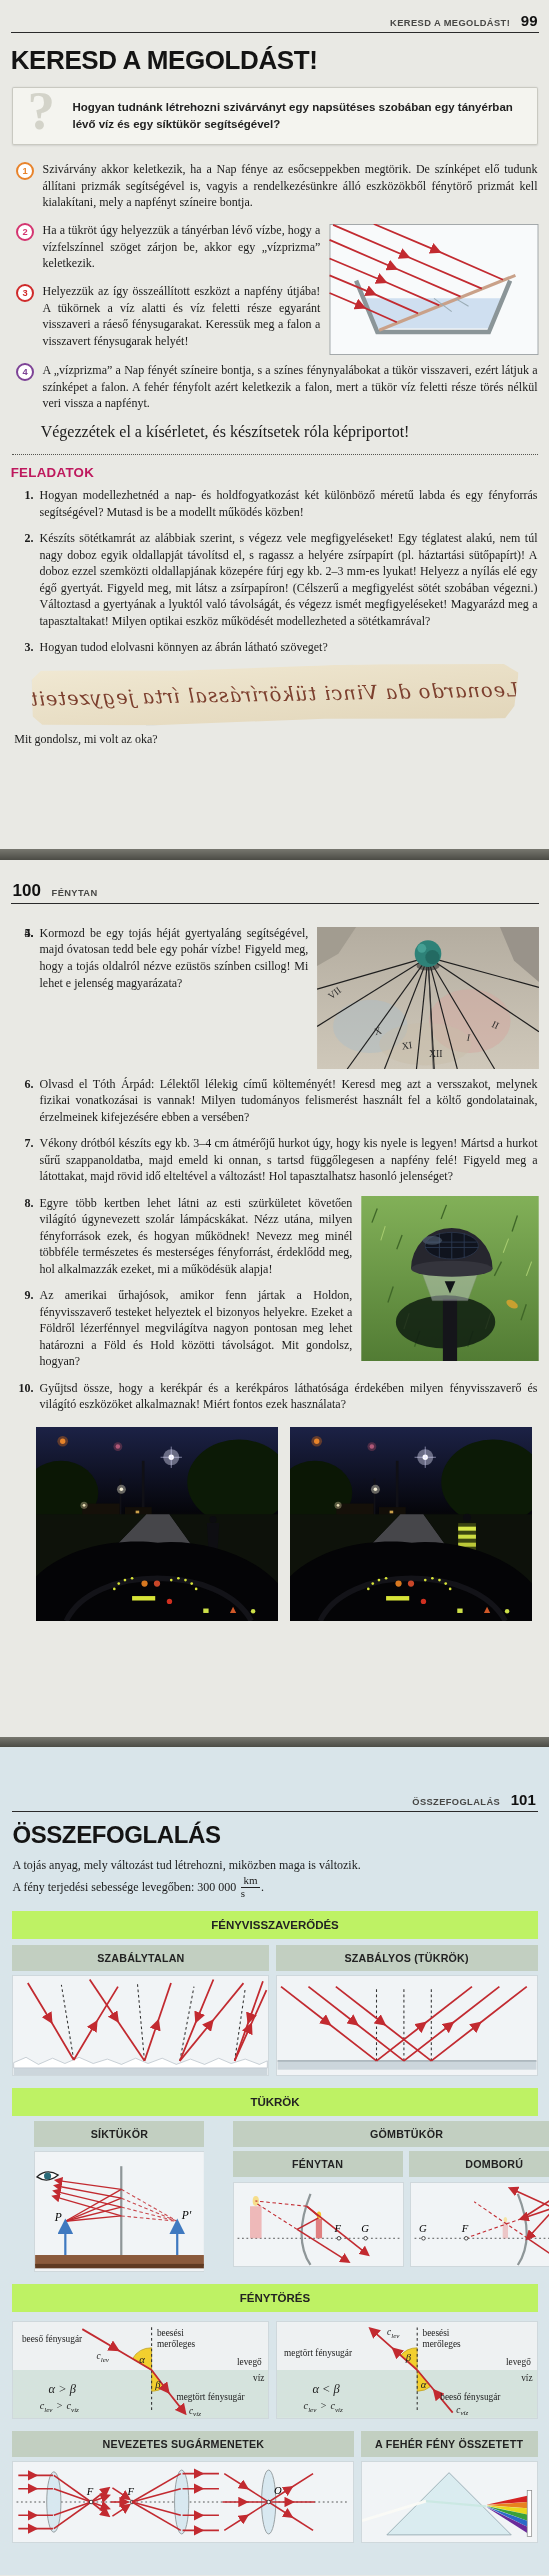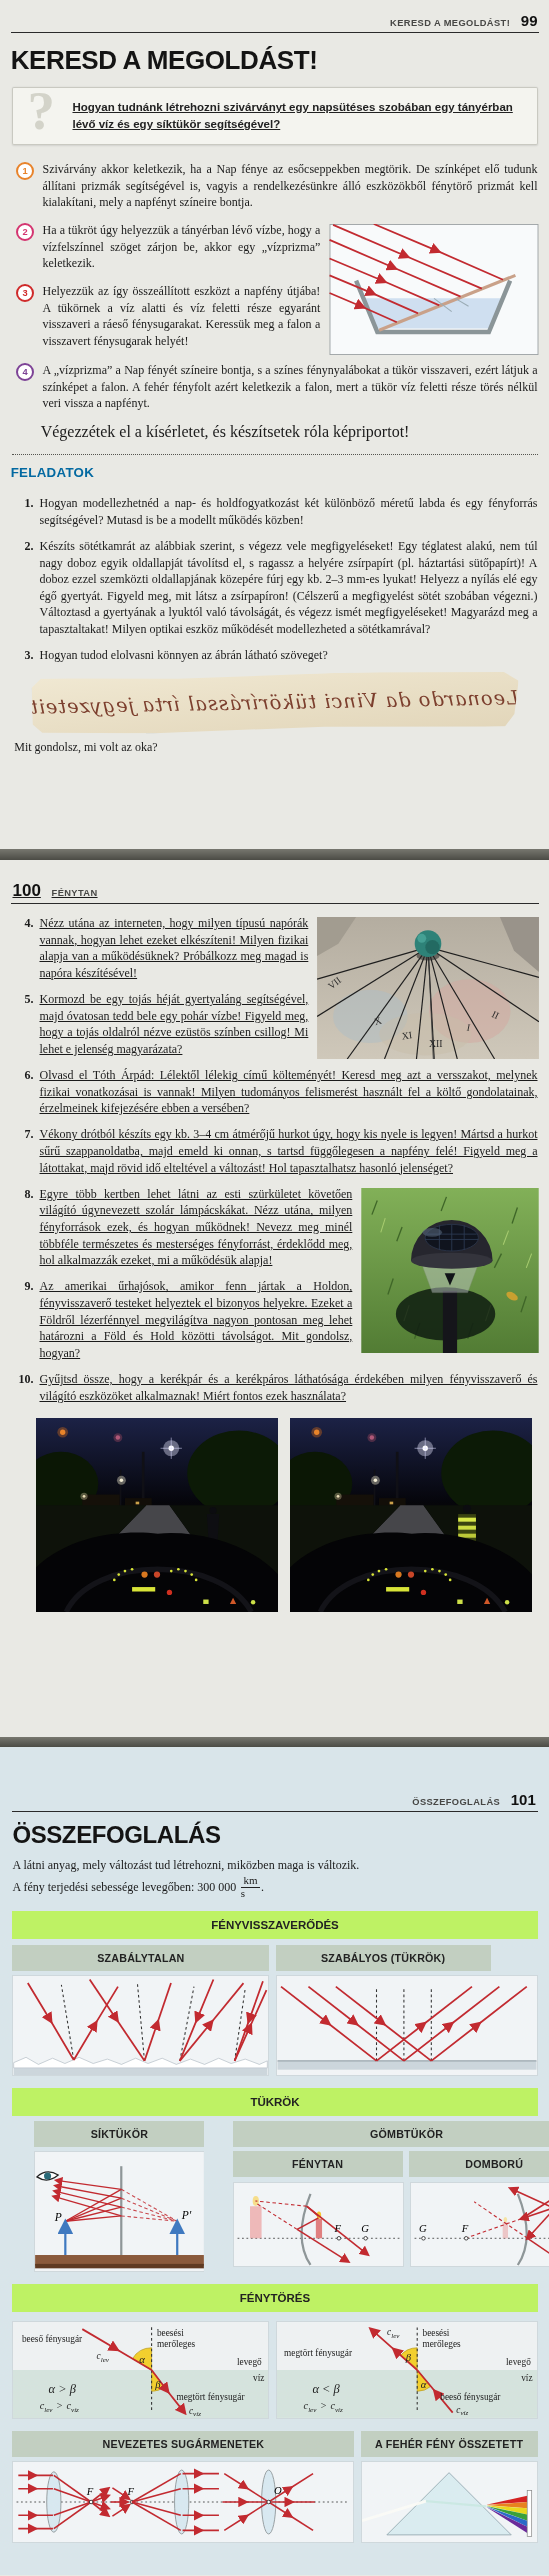--- a/index.html
+++ b/index.html
@@ -1,44 +1,44 @@
 <!DOCTYPE html>
 <html style="font-size:14px"><head>
 <meta charset="utf-8">
 <style>
   html,body{margin:0;padding:0;}
   body{width:550px;background:#e9e9e4;font-family:"Liberation Serif","DejaVu Serif",serif;color:#1b1b1b;}
   .page{position:relative;overflow:hidden;box-sizing:border-box;}
   #p99{height:849px;background:#e9e9e4;padding:0 10.7px;}
-  #p100{height:877px;background:#e9e9e4;padding:21px 10.7px 0;text-decoration:underline;}
+  #p100{height:877px;background:#e9e9e4;padding:21px 10.7px 0;}
   #p101{height:828px;background:#d9e5ea;padding:0 12.4px;}
   .pagebar{height:10.7px;background:linear-gradient(#77776f,#4b4b45);}
 
   .phead{display:flex;justify-content:flex-end;align-items:baseline;gap:10.7px;border-bottom:1.8px solid #2a2a2a;padding:12.4px 1.8px 2.7px;}
   .phead.left{justify-content:flex-start;padding-top:0;}
   .plabel{font:bold 9.3px "Liberation Sans",sans-serif;color:#474745;letter-spacing:0.4px;}
   .pnum2{font:bold 15px "Liberation Sans",sans-serif;color:#111;}
   .pnum2.big{font-size:17px;}
   h1.t{font-family:"Liberation Sans",sans-serif;font-weight:800;font-size:26px;margin:12.4px 0 10.7px;color:#141414;letter-spacing:-0.4px;}
   #p101 h1.t{font-size:24px;margin:9px 0 9px;}
 
   .qbox{position:relative;background:#f4f4ef;border:0.9px solid #c9c9c1;border-radius:1.8px;padding:10.7px 14px 10.7px 59px;margin:1.8px 1.8px 16px;box-shadow:0 0.9px 1.8px rgba(0,0,0,.10);}
   .qmark{position:absolute;left:14px;top:-9px;font:bold 55px "Liberation Serif",serif;color:#d3d3c9;}
-  .qtext{margin:0;font:bold 11.5px/1.5 "Liberation Sans",sans-serif;color:#222;text-decoration:underline;}
+  .qtext{margin:0;font:bold 11.5px/1.5 "Liberation Sans",sans-serif;color:#222;}
 
   .stepb{position:relative;padding-left:30px;margin:0 1.8px 11.5px;font-size:12px;line-height:1.38;text-align:justify;}
   .badge{position:absolute;left:3.6px;top:0.9px;width:14px;height:14px;border-radius:50%;border:2.2px solid #888;background:#fff;
          display:flex;align-items:center;justify-content:center;font:bold 9.3px "Liberation Sans",sans-serif;}
   .c1{border-color:#e8832a;color:#e8832a;} .c2{border-color:#d43570;color:#d43570;}
   .c3{border-color:#cf2a2a;color:#cf2a2a;} .c4{border-color:#7d4396;color:#7d4396;}
   .closing{margin:1.8px 1.8px 0 30px;font-size:16px;}
   .float-d{float:right;margin:1.8px 0 7px 9px;}
   .clr{clear:both;}
   .dotted{border:0;border-top:1.8px dotted #55554f;margin:13.3px 1.8px 9.8px;}
-  .feladatok{font:800 13.3px "Liberation Sans",sans-serif;color:#0369a1;letter-spacing:0.3px;margin:0 0 15px;}
+  .feladatok{font:800 13.3px "Liberation Sans",sans-serif;color:#be185d;letter-spacing:0.3px;margin:0 0 7px;}
   .prob{position:relative;padding-left:27px;margin:0 1.8px 9.8px;font-size:12px;line-height:1.38;text-align:justify;}
   .pno{position:absolute;left:0;top:0;width:21px;text-align:right;font-weight:bold;}
 
   .mirror-strip{margin:7px 9px 9px 21px;width:487px;height:57px;background:linear-gradient(175deg,#f0e8d2,#e2d6ba);
     transform:rotate(-1.1deg);box-shadow:0 1.8px 2.7px rgba(0,0,0,.28);display:flex;align-items:center;justify-content:center;
     clip-path:polygon(0 16%,2% 0,30% 5%,65% 0,97% 4%,100% 20%,99% 78%,97% 100%,60% 94%,25% 100%,2% 95%,0 80%);}
   .mirror-text{display:inline-block;transform:scaleX(-1);font:italic 19.5px "DejaVu Serif",serif;color:#7c3f2e;white-space:nowrap;letter-spacing:0.9px;}
   .followup{margin:9px 1.8px 0 3.6px;font-size:12px;}
 
   .night-row{display:flex;gap:12.4px;margin:14px 0 0 25px;}
@@ -193,21 +193,20 @@
         <text x="16" y="82" transform="rotate(-38 16 82)">VII</text>
         <text x="66" y="122" transform="rotate(-18 66 122)">X</text>
         <text x="96" y="138" transform="rotate(-8 96 138)">XI</text>
         <text x="126" y="146">XII</text>
         <text x="168" y="128" transform="rotate(12 168 128)">I</text>
         <text x="196" y="112" transform="rotate(26 196 112)">II</text>
       </g>
     </svg>
     <div class="prob">
       <span class="pno">4.</span>
-      <span>Nézz utána az interneten, hogy milyen típusú napórák vannak, hogyan lehet ezeket elkészíteni! Milyen fizikai alapja van a működésüknek? Próbálkozz meg magad is napóra készítésével!</span>
     </div>
     <div class="prob">
       <span class="pno">5.</span>
       <span>Kormozd be egy tojás héját gyertyaláng segítségével, majd óvatosan tedd bele egy pohár vízbe! Figyeld meg, hogy a tojás oldalról nézve ezüstös színben csillog! Mi lehet e jelenség magyarázata?</span>
     </div>
     <div class="clr"></div>
   </div>
 
   <div class="prob">
     <span class="pno">6.</span>
@@ -389,34 +388,34 @@
 
 <div class="pagebar"></div>
 
 <div class="page" id="p101">
   <div class="phead" style="padding-top:44px;border-bottom-width:1.3px">
     <span class="plabel">ÖSSZEFOGLALÁS</span>
     <span class="pnum2">101</span>
   </div>
   <h1 class="t">ÖSSZEFOGLALÁS</h1>
 
-  <p class="intro">A látni anyag, mely változást tud létrehozni, miközben maga is változik.</p>
+  <p class="intro">A tojás anyag, mely változást tud létrehozni, miközben maga is változik.</p>
   <div class="speedline">
     <span>A fény terjedési sebessége levegőben: 300 000</span>
     <span class="frac">
       <span class="num">km</span>
       <span class="den">s</span>
     </span>
     <span>.</span>
   </div>
 
   <div class="banner-o">FÉNYVISSZAVERŐDÉS</div>
   <div class="cols">
     <div class="banner-g" style="width:257px">SZABÁLYTALAN</div>
-    <div class="banner-g" style="width:215px">SZABÁLYOS (TÜKRÖK)</div>
+    <div class="banner-g" style="width:262px">SZABÁLYOS (TÜKRÖK)</div>
   </div>
   <div class="cols">
     <div class="panel">
       <svg width="255" height="99" viewBox="0 0 287 112">
         <rect width="287" height="112" fill="#f1f4f6"></rect>
         <rect x="0" y="100" width="287" height="12" fill="#ccd6dc"></rect>
         <path d="M0,98 L14,92 L28,100 L44,93 L58,99 L74,92 L90,99 L106,94 L122,100 L138,93 L152,99 L168,93 L184,100 L200,94 L216,100 L232,93 L246,99 L262,94 L278,100 L287,96 L287,104 L0,104 Z" fill="#ffffff" stroke="#c2cad0" stroke-width="1"></path>
         <g stroke="#333" stroke-width="1.2" stroke-dasharray="3,3">
           <line x1="68" y1="95" x2="54" y2="10"></line>
             <line x1="148" y1="96" x2="140" y2="8"></line>

